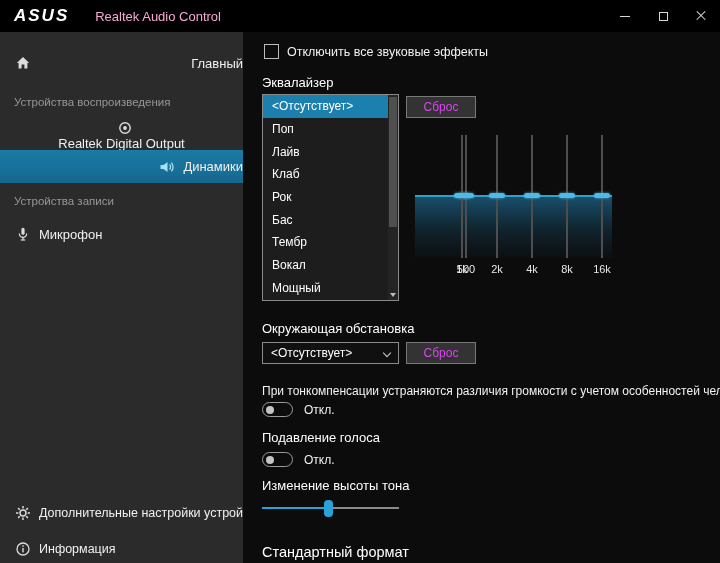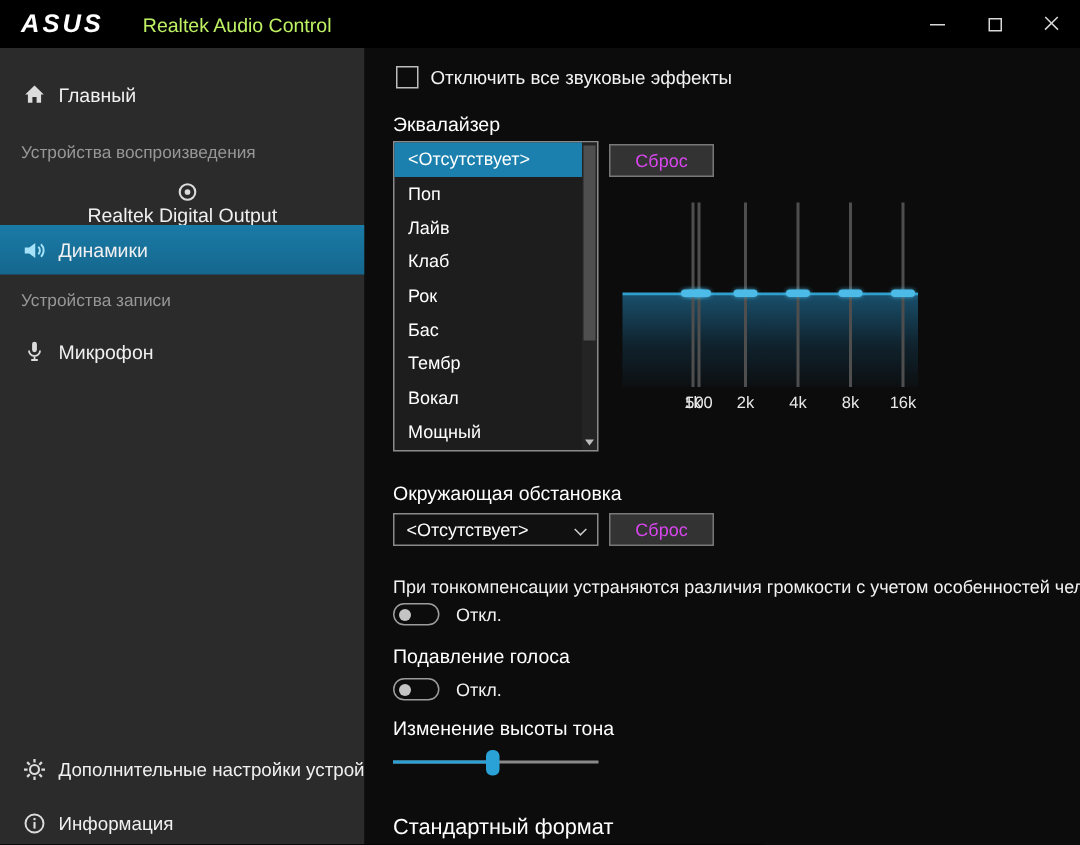--- a/index.html
+++ b/index.html
@@ -5,21 +5,21 @@
   html,body{margin:0;padding:0;background:#000;}
   *{box-sizing:border-box;}
   .window{
     position:relative;width:720px;height:563px;overflow:hidden;
     background:#0c0c0c;font-family:"Liberation Sans","DejaVu Sans",sans-serif;
     color:#fff;-webkit-font-smoothing:antialiased;
   }
   
   .titlebar{position:absolute;top:0;left:0;right:0;height:32px;background:#000;display:flex;align-items:center;}
   .logo{font-style:italic;font-weight:800;font-size:17px;letter-spacing:2px;color:#fff;margin-left:14px;}
-  .app-title{font-size:13px;color:#bef264;margin-left:26px;}
+  .app-title{font-size:13px;color:#f9a8d4;margin-left:26px;}
   .win-controls{position:absolute;right:0;top:0;height:32px;display:flex;}
   .win-btn{width:38px;height:32px;display:flex;align-items:center;justify-content:center;cursor:default;}
   .ic-min{width:10px;height:1px;background:#d8d8d8;display:block;}
   .ic-max{width:9px;height:9px;border:1px solid #d8d8d8;display:block;}
   .ic-close{position:relative;width:12px;height:12px;display:block;}
   .ic-close::before,.ic-close::after{content:"";position:absolute;left:0;top:5px;width:12px;height:1.2px;background:#d8d8d8;}
   .ic-close::before{transform:rotate(45deg);}
   .ic-close::after{transform:rotate(-45deg);}
   
   .sidebar{position:absolute;left:0;top:32px;width:243px;bottom:0;background:#2b2b2b;}
@@ -89,42 +89,42 @@
           <span class="ic-max"></span>
         </div>
       <div class="win-btn">
           <span class="ic-close"></span>
         </div>
     </div>
   </div>
 
   <nav class="sidebar">
 
-    <div class="nav-item" style="top:16px;">
+    <div class="nav-item" style="top:16px;justify-content:space-between;">
       <span class="icon">
         <svg width="16" height="16" viewBox="0 0 16 16">
             <path d="M8 2 L14.2 8 H12.4 V13.5 H9.4 V9.6 H6.6 V13.5 H3.6 V8 H1.8 Z" fill="#dcdcdc"></path>
           </svg>
       </span>
       <span class="nav-label">Главный</span>
     </div>
 
     <div class="section-label" style="top:64px;">Устройства воспроизведения</div>
 
     <div class="nav-item" style="top:88px;flex-direction:column;">
       <span class="icon">
         <svg width="16" height="16" viewBox="0 0 16 16">
             <circle cx="8" cy="8" r="5.2" fill="none" stroke="#dcdcdc" stroke-width="1.4"></circle>
             <circle cx="8" cy="8" r="1.9" fill="#dcdcdc"></circle>
           </svg>
       </span>
       <span class="nav-label">Realtek Digital Output</span>
     </div>
 
-    <div class="nav-item selected" style="top:118px;">
+    <div class="nav-item selected" style="top:118px;justify-content:flex-end;">
       <span class="icon">
         <svg width="16" height="16" viewBox="0 0 16 16">
             <path d="M1.5 6 H4.5 L8.5 3 V13 L4.5 10 H1.5 Z" fill="#a5e2f8"></path>
             <path d="M10.5 5.5 a3.4 3.4 0 0 1 0 5" fill="none" stroke="#a5e2f8" stroke-width="1.3"></path>
             <path d="M12.3 3.8 a5.8 5.8 0 0 1 0 8.4" fill="none" stroke="#a5e2f8" stroke-width="1.3"></path>
           </svg>
       </span>
       <span class="nav-label">Динамики</span>
     </div>
 

